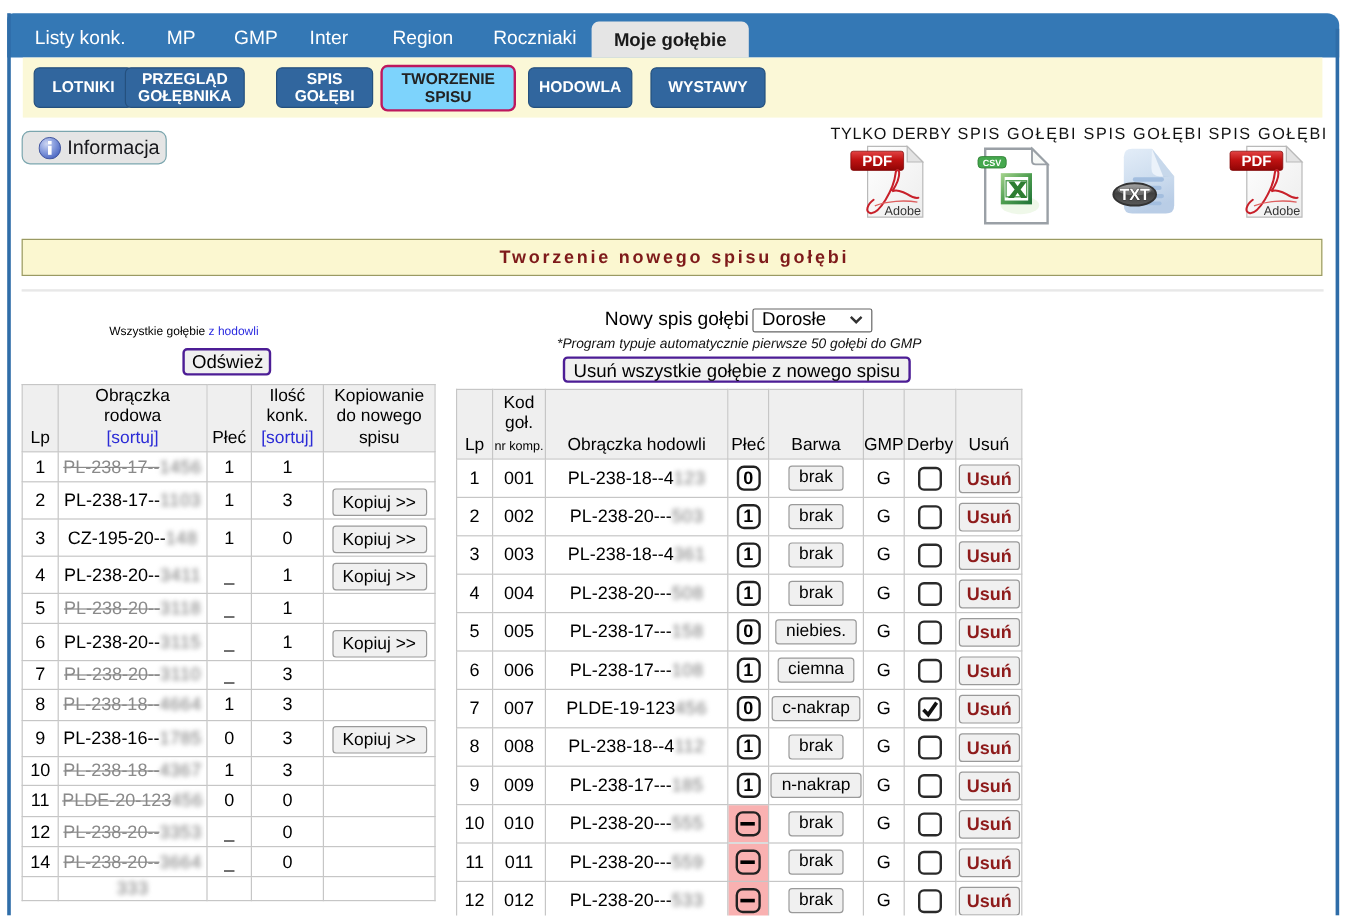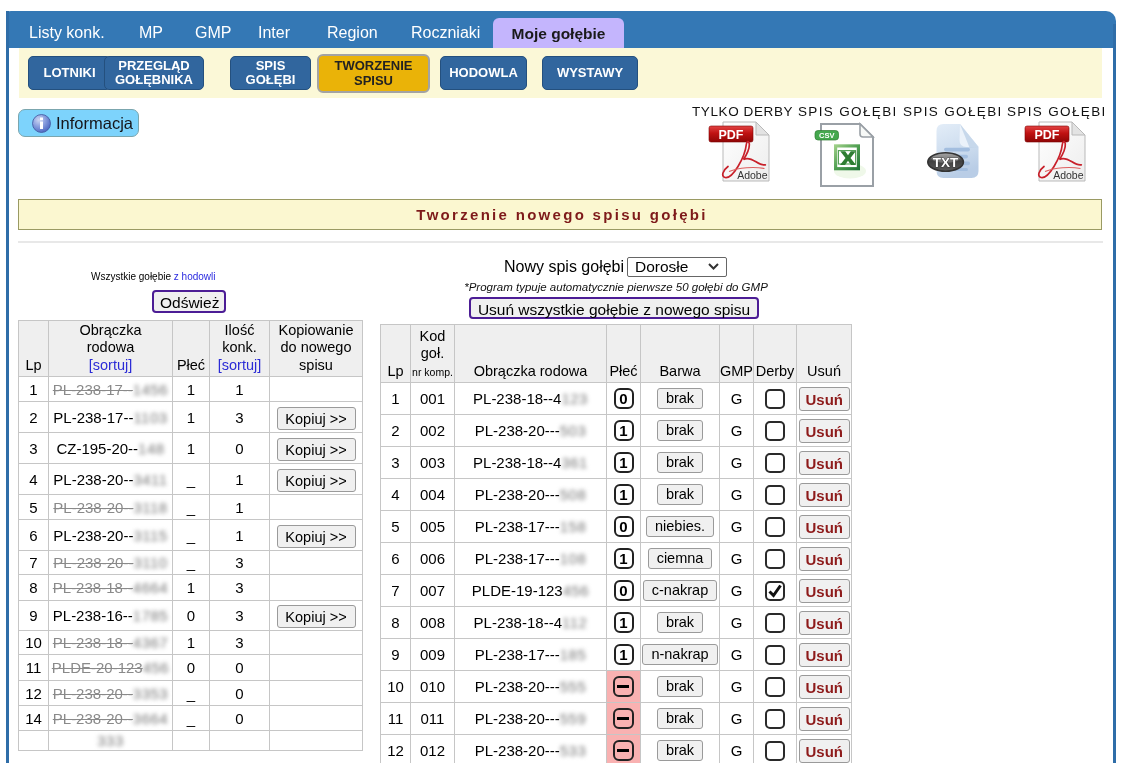--- a/index.html
+++ b/index.html
@@ -1,26 +1,26 @@
 <!DOCTYPE html>
 <html><head><meta charset="utf-8"><style>
 html,body{margin:0;padding:0;background:#fff}
 body{width:1136px;height:763px;position:relative;font-family:"Liberation Sans",sans-serif;overflow:hidden}
 .abs{position:absolute}
 
 .bL{left:6px;top:11px;width:2.5px;height:752px;background:#2f6da8}
 .bR{left:1113px;top:24px;width:2.5px;height:739px;background:#2f6da8}
 .navbar{left:6px;top:11px;width:1109.5px;height:37px;background:#3478b5;border-radius:5px 10px 0 0}
 .nav{position:absolute;top:24px;color:#fff;font-size:16px;white-space:nowrap}
-.tab{left:493px;top:18px;width:131px;height:30px;background:#c4b5fd;border-radius:6px 6px 0 0;text-align:center;font-weight:bold;font-size:15.5px;color:#1a1a1a;line-height:32px}
+.tab{left:493px;top:18px;width:131px;height:30px;background:#e5e5e5;border-radius:6px 6px 0 0;text-align:center;font-weight:bold;font-size:15.5px;color:#1a1a1a;line-height:32px}
 .toolbar{left:19px;top:48px;width:1083px;height:50px;background:#fbf8d7}
 .tbtn{position:absolute;background:#31669e;border:1px solid #24507e;border-radius:5px;color:#fff;font-weight:bold;font-size:13px;line-height:14.5px;text-align:center;display:flex;align-items:center;justify-content:center;box-sizing:border-box}
-.tbtn.on{background:#eab308;border:2px solid #a3a3a3;border-radius:6px;color:#222}
-
-.info{left:18px;top:109px;width:121px;height:28px;background:#7dd3fc;border:1.5px solid #7ba6ae;border-radius:7px;box-sizing:border-box;display:flex;align-items:center}
+.tbtn.on{background:#7dd3fc;border:2px solid #be185d;border-radius:6px;color:#222}
+
+.info{left:18px;top:109px;width:121px;height:28px;background:#e5e5e5;border:1.5px solid #7ba6ae;border-radius:7px;box-sizing:border-box;display:flex;align-items:center}
 .info .txt{font-size:16.5px;color:#16161a;margin-left:5px}
 
 .lab{position:absolute;top:104px;font-size:13.5px;color:#111;letter-spacing:1.35px;white-space:nowrap}
 
 .banner{left:18px;top:199px;width:1084px;height:31px;background:#fbf7d0;border:1px solid #9a9a63;box-sizing:border-box;text-align:center;font-weight:bold;font-size:15px;letter-spacing:2.3px;color:#7e1a1a;line-height:29px;padding-left:4px}
 .hr{left:18px;top:241px;width:1085px;height:2px;background:#e8e8e8}
 
 .lhead{left:91px;top:271px;font-size:10px;color:#000;white-space:nowrap}
 a.lk{color:#2b2be0;text-decoration:none}
 .btn{background:#f0f0f0;border:2px solid #4c1d95;border-radius:4px;font-family:"Liberation Sans",sans-serif;color:#000;box-sizing:border-box;text-align:center}
@@ -300,21 +300,21 @@
       <col style="width:34px">
       <col style="width:79px">
       <col style="width:33px">
       <col style="width:43px">
       <col style="width:55px">
     </colgroup>
 <tbody>
       <tr style="height:58px">
         <th>Lp</th>
         <th>Kod<br>goł.<br><span class="nrk">nr komp.</span></th>
-        <th>Obrączka rodowa</th>
+        <th>Obrączka hodowli</th>
         <th>Płeć</th>
         <th>Barwa</th>
         <th>GMP</th>
         <th>Derby</th>
         <th>Usuń</th>
       </tr>
 <tr style="height:32px">
         <td>1</td>
         <td>001</td>
         <td>PL-238-18--4<span class="cens">123</span></td>

